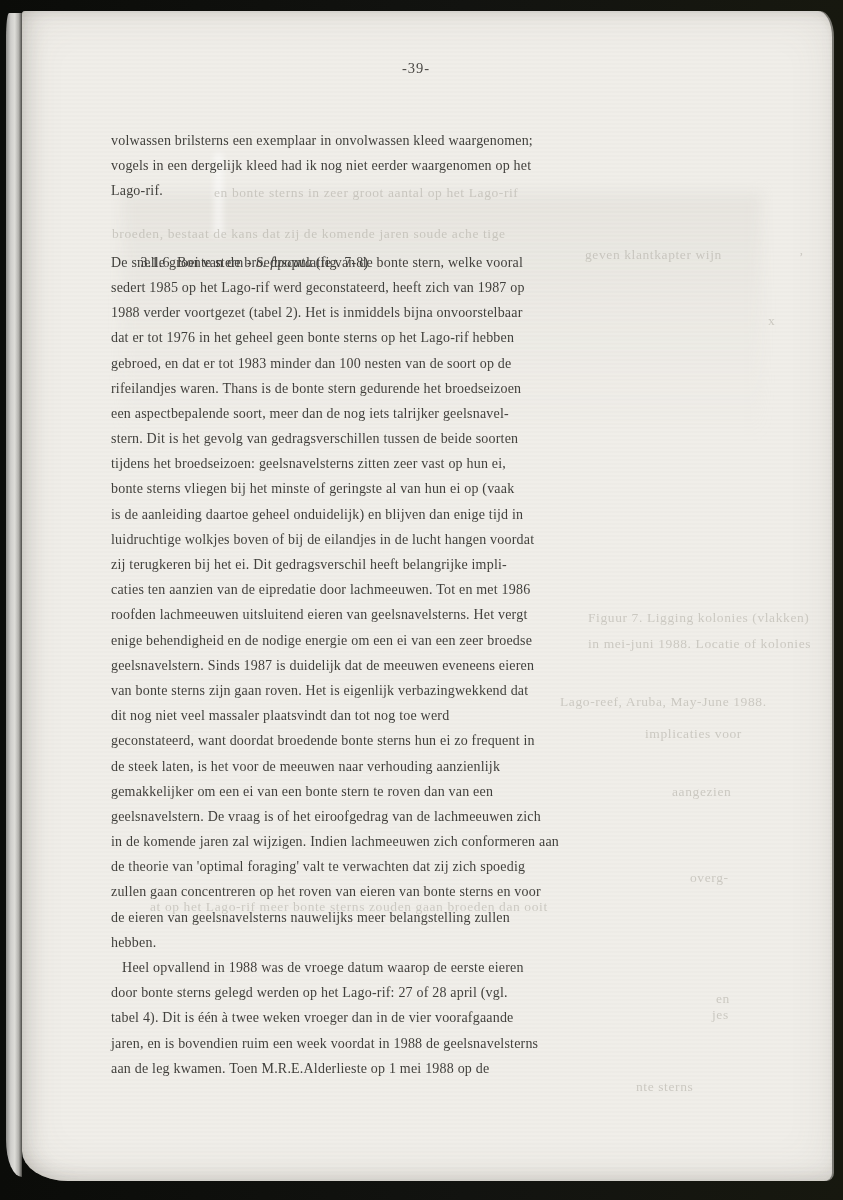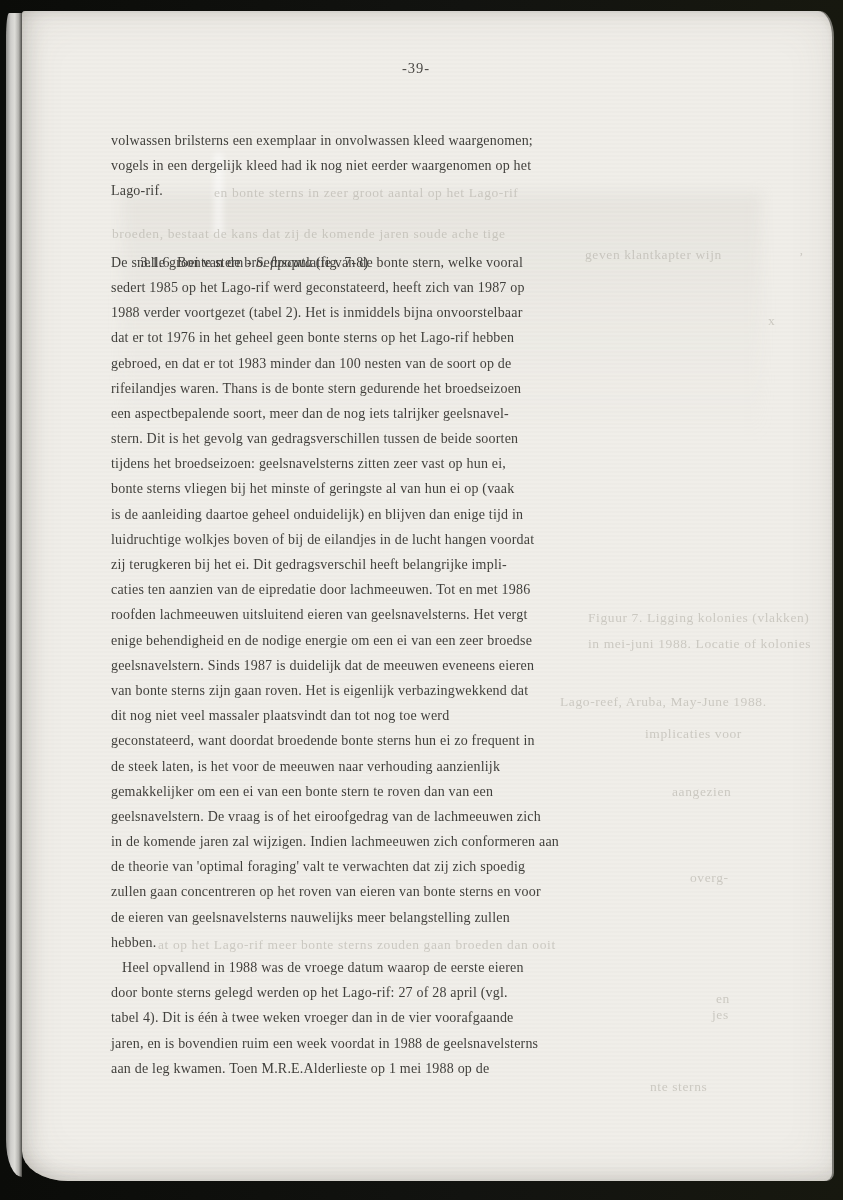--- a/index.html
+++ b/index.html
@@ -124,19 +124,19 @@
       <div class="ghost" style="left: 112px; top: 227px;">broeden, bestaat de kans dat zij de komende jaren soude ache tige</div>
       <div class="ghost" style="left: 585px; top: 248px;">geven klantkapter wijn</div>
       <div class="ghost" style="left: 768px; top: 314px;">x</div>
       <div class="ghost" style="left: 799px; top: 250px;">’</div>
       <div class="ghost" style="left: 588px; top: 611px;">Figuur 7. Ligging kolonies (vlakken)</div>
       <div class="ghost" style="left: 588px; top: 637px;">in mei-juni 1988. Locatie of kolonies</div>
       <div class="ghost" style="left: 560px; top: 663px; margin-top: 32px;">Lago-reef, Aruba, May-June 1988.</div>
       <div class="ghost" style="left: 645px; top: 727px;">implicaties voor</div>
       <div class="ghost" style="left: 672px; top: 785px;">aangezien</div>
       <div class="ghost" style="left: 690px; top: 840px; margin-top: 31px;">overg-</div>
-      <div class="ghost" style="left: 150px; top: 938px; margin-left: 8px;">at op het Lago-rif meer bonte sterns zouden gaan broeden dan ooit</div>
+      <div class="ghost" style="left: 150px; top: 900px;">at op het Lago-rif meer bonte sterns zouden gaan broeden dan ooit</div>
       <div class="ghost" style="left: 712px; top: 1008px;">jes</div>
       <div class="ghost" style="left: 716px; top: 992px;">en</div>
-      <div class="ghost" style="left: 650px; top: 1080px;">nte sterns</div>
+      <div class="ghost" style="left: 636px; top: 1080px;">nte sterns</div>
     </div>
 
 </div>
 
 </body></html>

